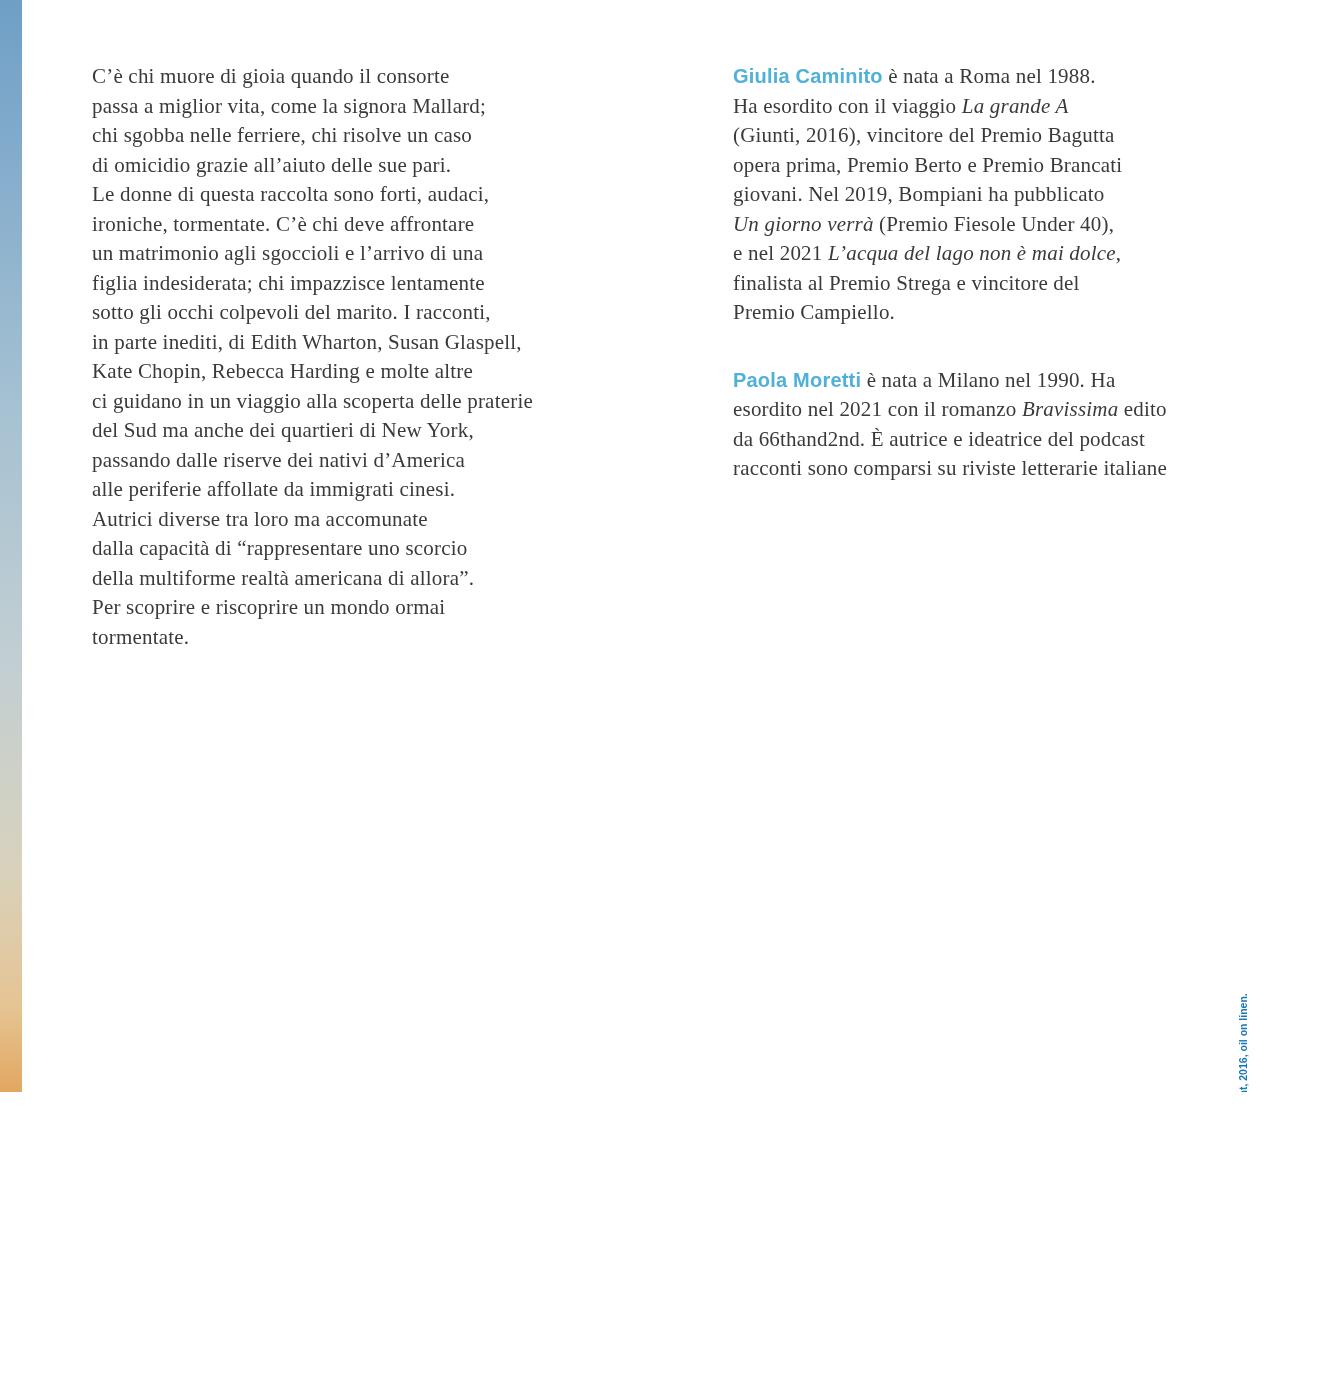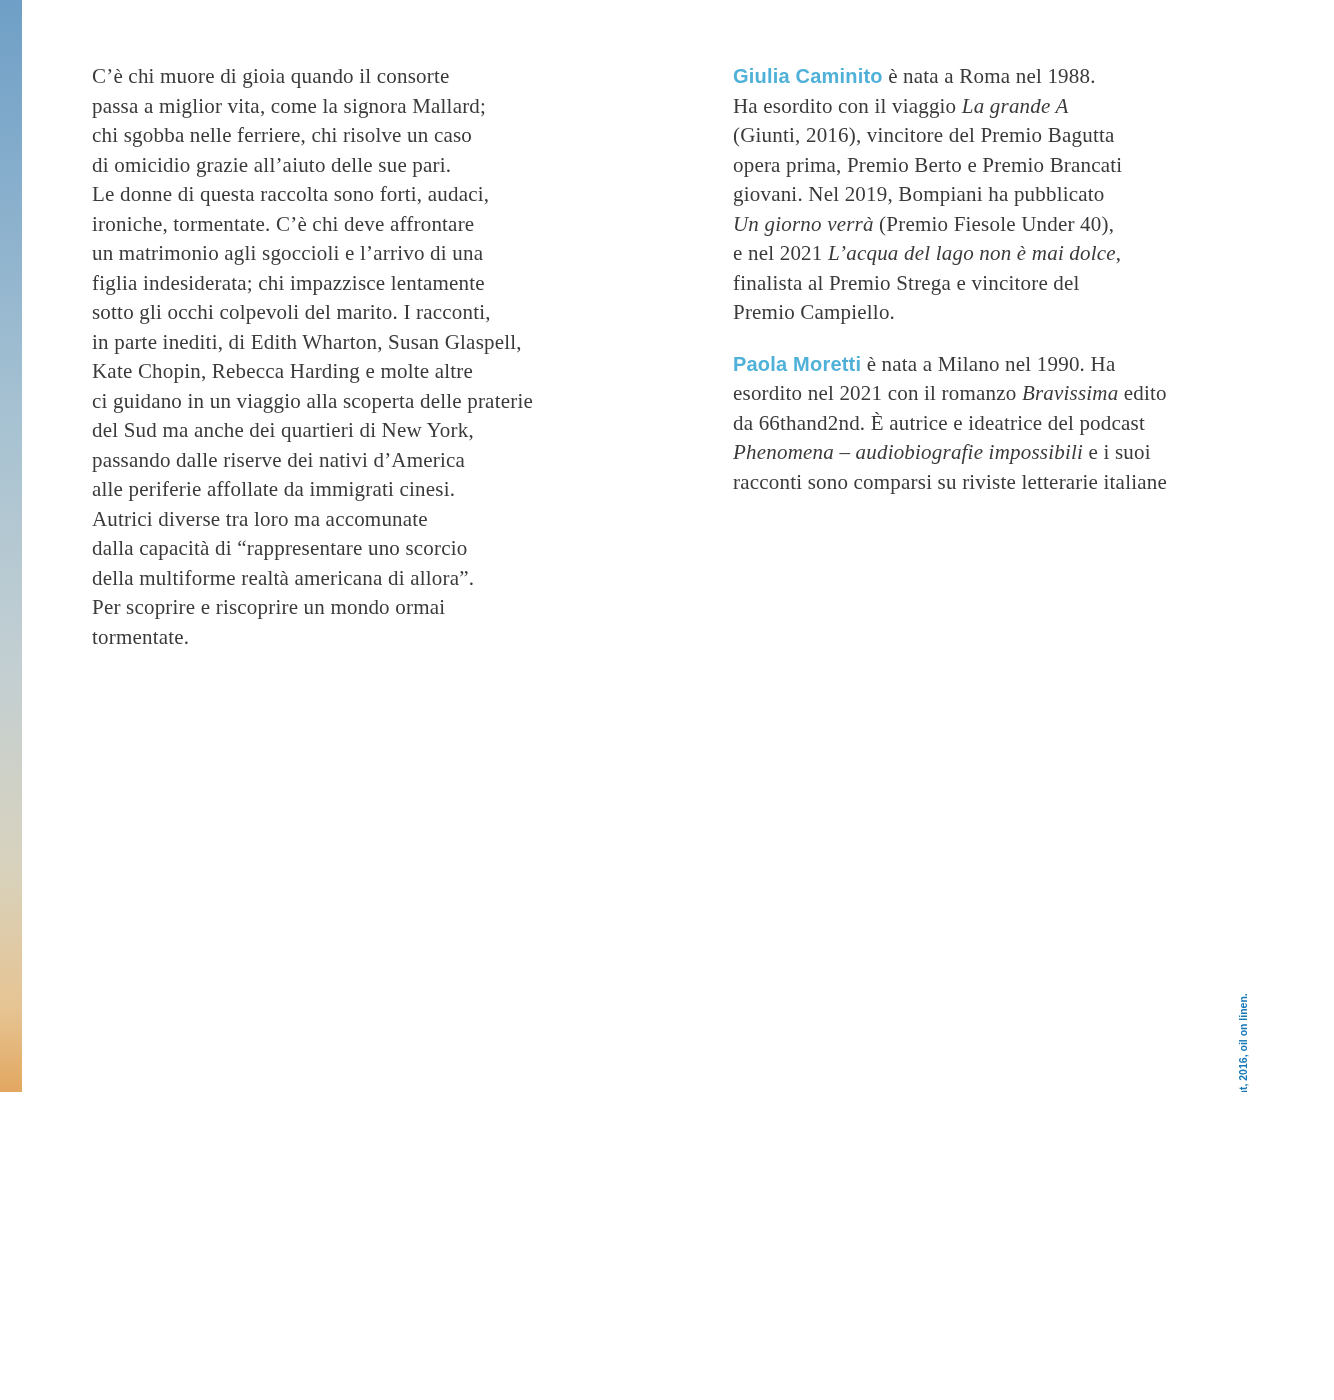--- a/index.html
+++ b/index.html
@@ -44,21 +44,21 @@
   .bio-col {
     position: absolute;
     left: 733px; top: 62px;
     width: 560px;
     color: #3a3a3a;
     font-size: 21px;
     line-height: 29.5px;
     letter-spacing: 0.2px;
   }
   .author-bio { margin: 0; }
-  .author-bio + .author-bio { margin-top: 22px; }
+  .author-bio + .author-bio { margin-top: 38px; }
   .author-name {
     font-family: "Liberation Sans", sans-serif;
     font-weight: bold;
     font-size: 20px;
     color: #4fb0d8;
     text-align: right;
   }
   .ital { font-style: italic; }
   .tline { white-space: nowrap; }
 
@@ -164,21 +164,20 @@
         <div class="tline"><span>giovani. Nel 2019, Bompiani ha pubblicato</span></div>
         <div class="tline"><span class="ital">Un giorno verrà</span><span> (Premio Fiesole Under 40),</span></div>
         <div class="tline"><span>e nel 2021 </span><span class="ital">L’acqua del lago non è mai dolce</span><span>,</span></div>
         <div class="tline"><span>finalista al Premio Strega e vincitore del</span></div>
         <div class="tline"><span>Premio Campiello.</span></div>
       </div>
     <div class="author-bio">
         <div class="tline"><span class="author-name">Paola Moretti</span><span> è nata a Milano nel 1990. Ha</span></div>
         <div class="tline"><span>esordito nel 2021 con il romanzo </span><span class="ital">Bravissima</span><span> edito</span></div>
         <div class="tline"><span>da 66thand2nd. È autrice e ideatrice del podcast</span></div>
-        <div class="tline"><span class="ital">Phenomena – audiobiografie impossibili</span><span> e i suoi</span></div>
         <div class="tline"><span>racconti sono comparsi su riviste letterarie italiane</span></div>
       </div>
   </div>
 
   <div class="credits-rot">
     <div class="credits-inner">
         <div class="tline">Immagine di copertina: © Bo Bartlett, The Covenant, 2016, oil on linen.</div>
         <div class="tline">© 2022 Bo Bartlett / SIAE, Roma / ARS, New York.</div>
         <div class="tline">Progetto grafico generale: Polystudio.</div>
         <div class="tline">Progetto grafico di copertina: Francesca Zucchi.</div>

